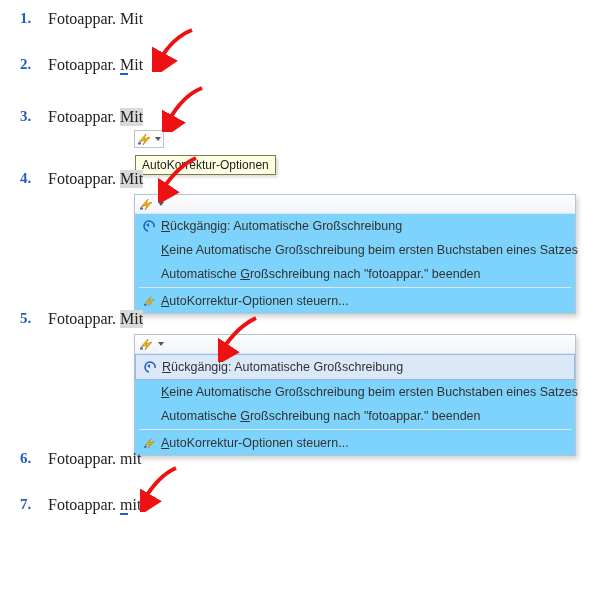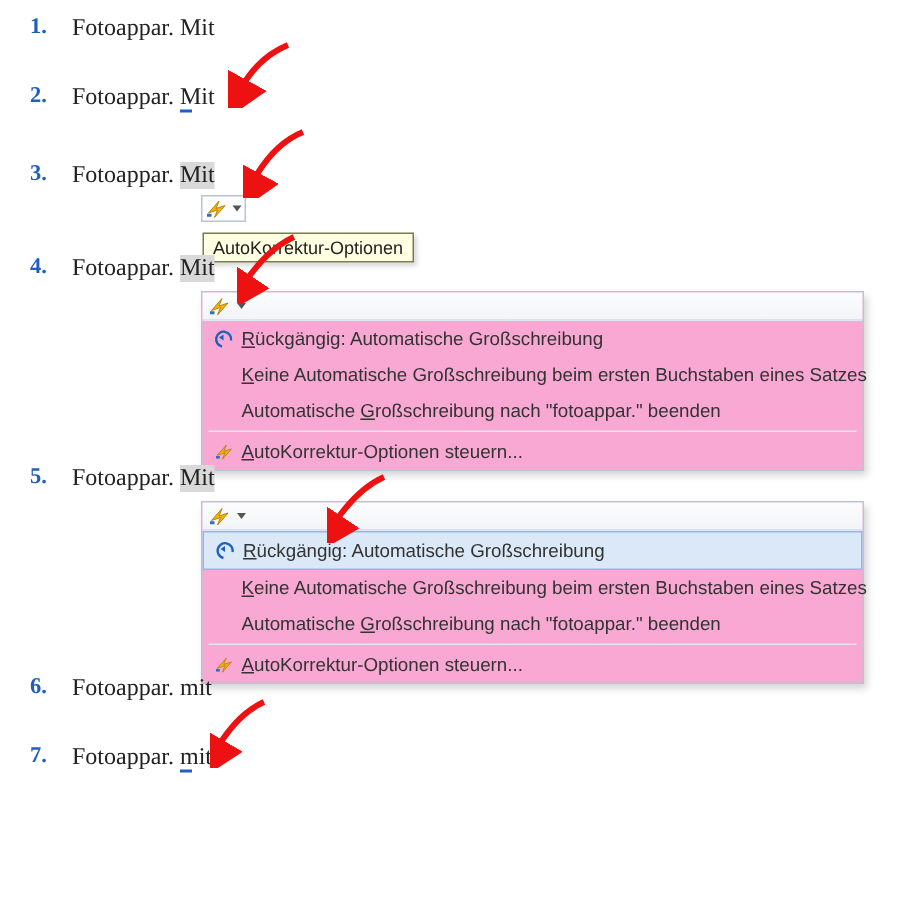--- a/index.html
+++ b/index.html
@@ -74,21 +74,21 @@
     font-family: "Segoe UI", Tahoma, sans-serif;
     font-size: 12px;
     padding: 2px 6px;
     color: #222;
     white-space: nowrap;
     box-shadow: 2px 2px 3px rgba(0,0,0,0.15);
   }
   .menu {
     margin-top: 2px;
     border: 1px solid #b8c4d4;
-    background: #f9a8d4;
+    background: #7dd3fc;
     font-family: "Segoe UI", Tahoma, sans-serif;
     font-size: 12.5px;
     color: #333;
     width: 440px;
     box-shadow: 2px 3px 5px rgba(0,0,0,0.18);
   }
   .menu-header {
     display: flex;
     align-items: center;
     padding: 2px 4px;

